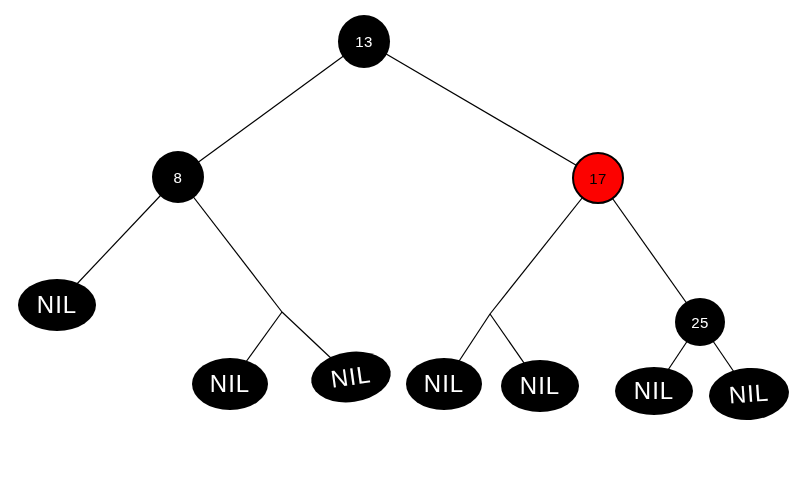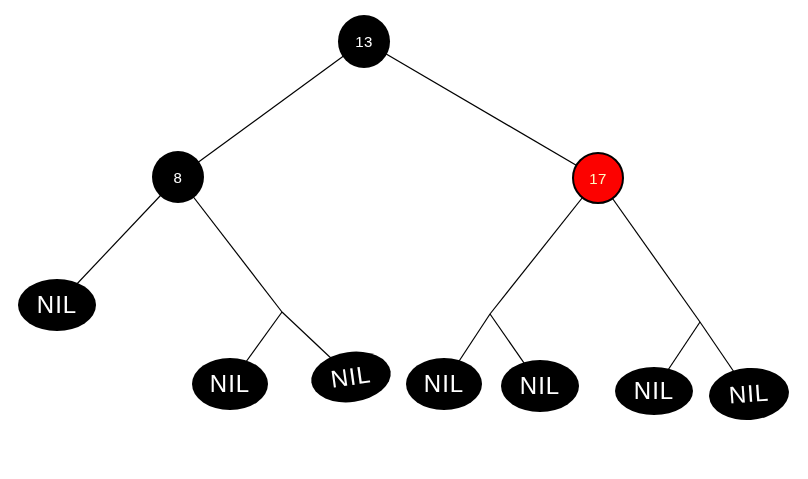--- a/index.html
+++ b/index.html
@@ -32,21 +32,21 @@
     justify-content: center;
     box-sizing: border-box;
     border-radius: 50%;
   }
   .black {
     background: #000000;
     color: #ffffff;
   }
   .red {
     background: #fc0200;
-    color: #fef9c3;
+    color: #000000;
     border: 2px solid #000000;
   }
   .num-label {
     font-size: 15px;
     font-weight: 400;
     letter-spacing: 0.5px;
   }
   .nil-label {
     font-size: 24px;
     font-weight: 300;
@@ -115,20 +115,23 @@
 
 
   <div class="node black pos-nil-d">
     <span class="nil-label">NIL</span>
   </div>
 
   <div class="node black pos-nil-e">
     <span class="nil-label">NIL</span>
   </div>
 
+  <div class="node black pos-25">
+    <span class="num-label">25</span>
+  </div>
 
   <div class="node black pos-nil-f">
     <span class="nil-label">NIL</span>
   </div>
 
   <div class="node black pos-nil-g">
     <span class="nil-label">NIL</span>
   </div>
 
 </div>

